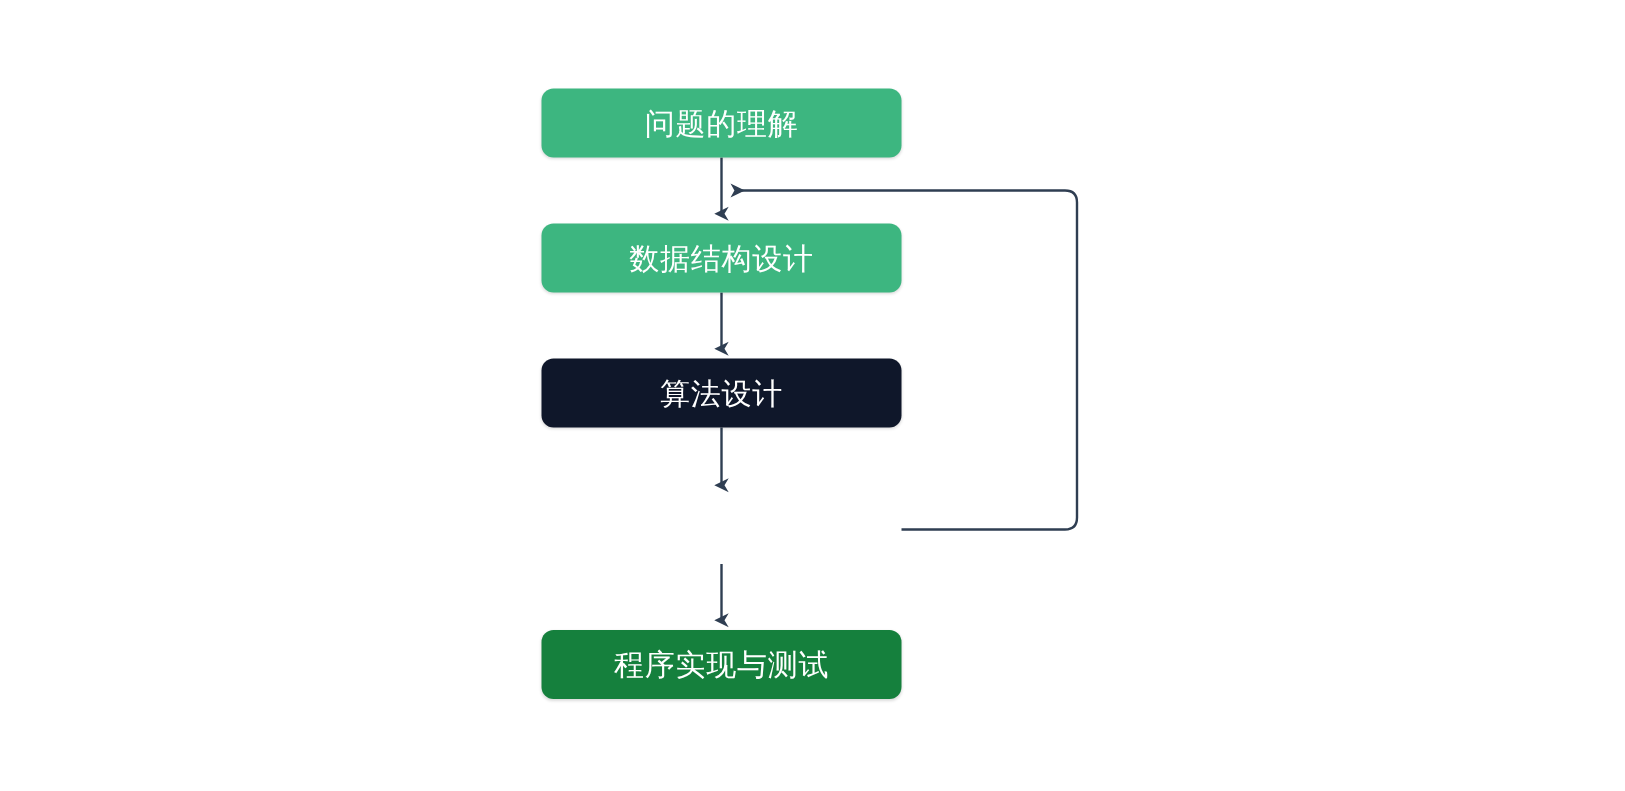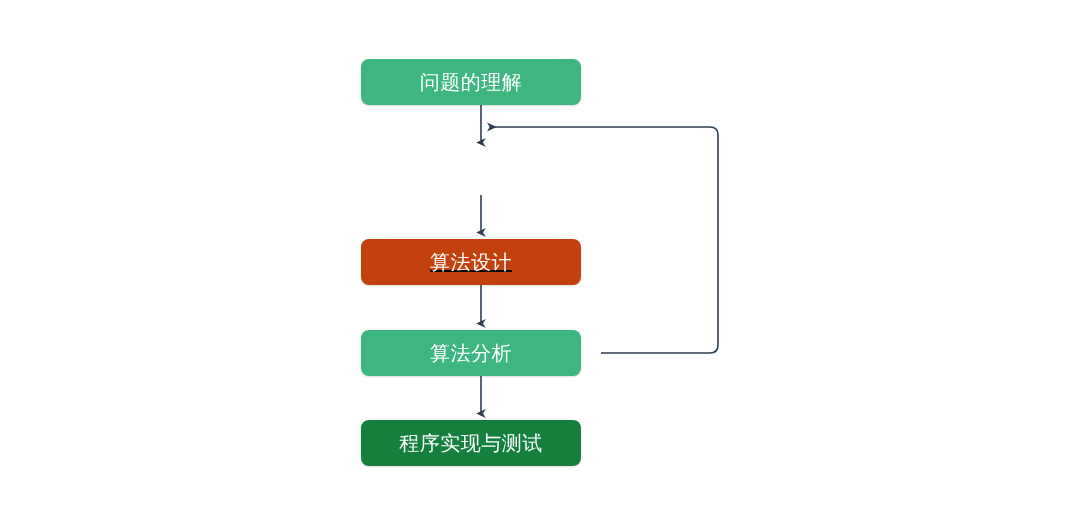--- a/index.html
+++ b/index.html
@@ -20,21 +20,21 @@
   #edges {
     position: absolute;
     left: 0;
     top: 0;
     width: 1083px;
     height: 527px;
     pointer-events: none;
   }
   .node {
     position: absolute;
-    width: 220px;
+    width: 240px;
     height: 46px;
     border-radius: 8px;
     display: flex;
     align-items: center;
     justify-content: center;
     box-sizing: border-box;
     box-shadow: 0 1px 2px rgba(0,0,0,0.14);
   }
   .node-label {
     color: #ffffff;
@@ -73,26 +73,26 @@
 
     <path d="M481,376 L481,413.5" stroke="#2F3E52" stroke-width="1.6" fill="none" marker-end="url(#arrowDown)"></path>
 
     <path d="M601,353 L710,353 Q718,353 718,345 L718,135 Q718,127 710,127 L492,127" stroke="#2F3E52" stroke-width="1.6" fill="none" stroke-linecap="butt" marker-end="url(#arrowLeft)"></path>
   </svg>
 
   <div class="node n1" style="background:#3DB680;">
     <span class="node-label" style="color: rgb(255, 255, 255);">问题的理解</span>
   </div>
 
+  <div class="node n2" style="background:#3DB680;">
+    <span class="node-label" style="color: rgb(255, 255, 255);">数据结构设计</span>
+  </div>
 
-  <div class="node n3" style="background:#c2410c;text-decoration:underline;">
+  <div class="node n3" style="background:#0f172a;">
     <span class="node-label" style="color: rgb(255, 255, 255);">算法设计</span>
   </div>
 
-  <div class="node n4" style="background:#3DB680;">
-    <span class="node-label" style="color: rgb(255, 255, 255);">算法分析</span>
-  </div>
 
   <div class="node n5" style="background:#15803d;">
     <span class="node-label" style="color: rgb(255, 255, 255);">程序实现与测试</span>
   </div>
 
 </div>
 
 </body></html>

